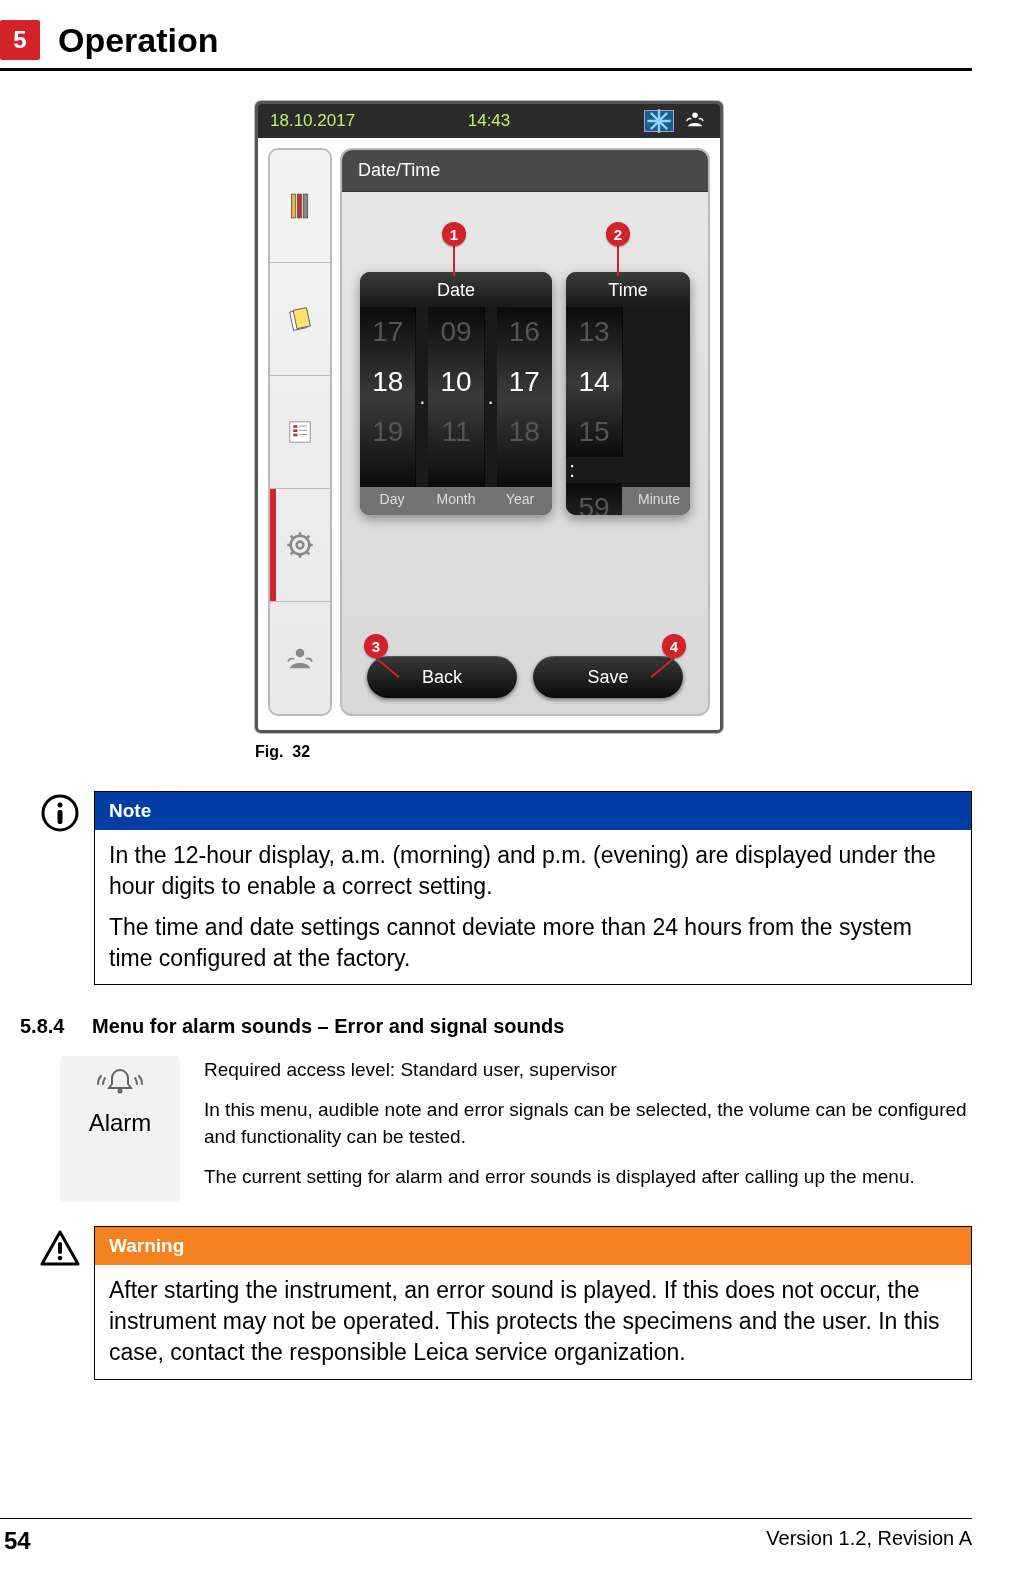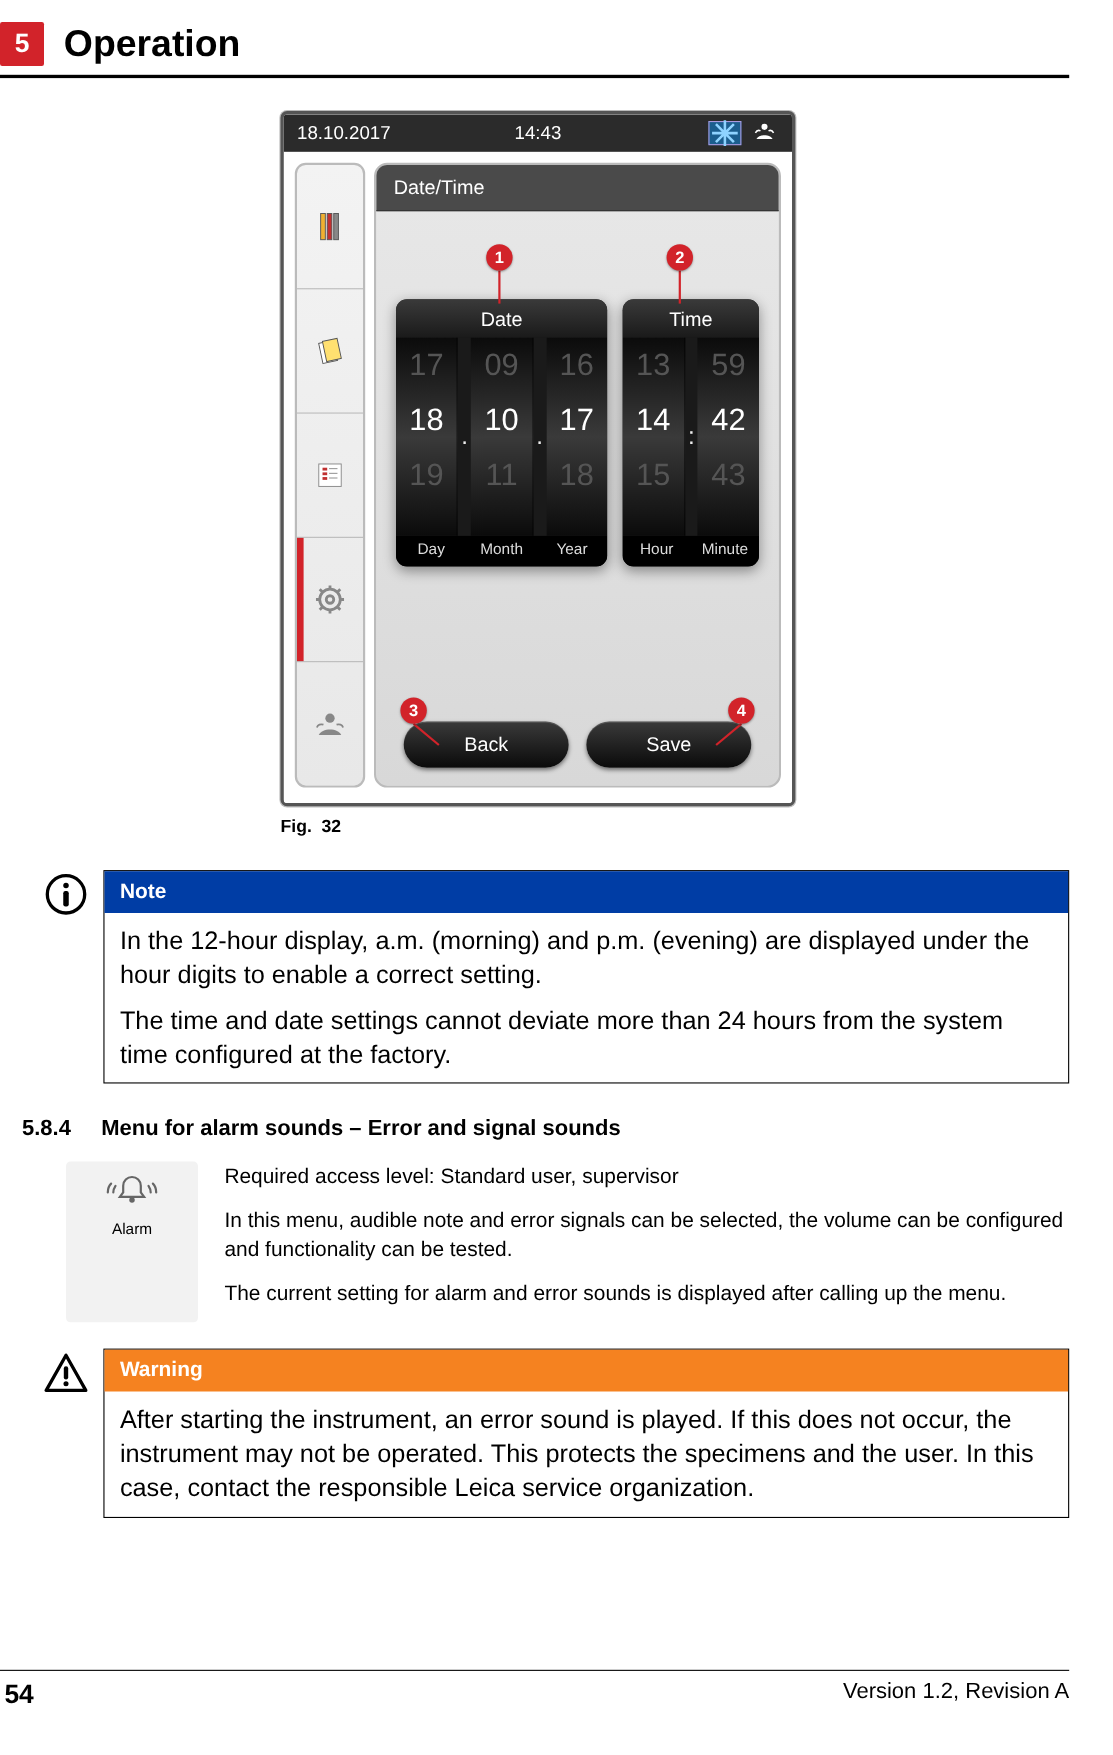--- a/index.html
+++ b/index.html
@@ -68,21 +68,21 @@
   .device {
     width: 462px;
     border: 3px solid #555;
     border-radius: 6px;
     background: #fff;
     overflow: hidden;
     box-shadow: 0 0 0 1px #bbb;
   }
   .status-bar {
     background: #2b2b2b;
-    color: #ffffff;
+    color: #bef264;
     height: 34px;
     display: flex;
     align-items: center;
     padding: 0 12px;
     font-size: 17px;
     position: relative;
   }
   .status-date { }
   .status-time { position: absolute; left: 50%; transform: translateX(-50%); }
   .status-icons { margin-left: auto; display: flex; gap: 8px; align-items: center;}
@@ -197,30 +197,30 @@
     width: 12px;
     display: flex;
     align-items: center;
     justify-content: center;
     color: #eee;
     font-size: 22px;
     background: #1a1a1a;
   }
   .picker-footer {
     display: flex;
-    background: #000000;
+    background: #737373;
     color: #ddd;
     font-size: 14px;
     padding: 4px 0 8px 0;
   }
   .picker-footer span { text-align: center; }
   .date-group .picker-footer span { flex:1; width:56px;}
   .time-group .picker-footer span { flex:1; width:56px;}
   .date-group .picker-body { width: 192px;}
-  .time-group .picker-body { width: 124px;}
+  .time-group .picker-body { width: 124px; flex-direction: column;}
   
   .callout {
     position: absolute;
     width: 24px; height: 24px;
     background: #d2232a;
     border-radius: 50%;
     color: #fff;
     font-weight: bold;
     display: flex; align-items: center; justify-content: center;
     font-size: 15px;
@@ -307,21 +307,21 @@
   }
   .alarm-icon-box {
     width: 120px;
     background: #f2f2f2;
     border-radius: 4px;
     padding: 10px 0;
     text-align: center;
     flex-shrink: 0;
   }
   .alarm-icon-box .bell { font-size: 28px; }
-  .alarm-icon-box .label { font-size: 14px; margin-top: 4px; font-family: Arial;}
+  .alarm-icon-box .label { font-size: 24px; margin-top: 4px; font-family: Arial;}
   .alarm-text {
     font-size: 19px;
     line-height: 1.45;
   }
   .alarm-text p { margin: 0 0 12px 0; }
   
 </style>
 </head>
 <body>
 

